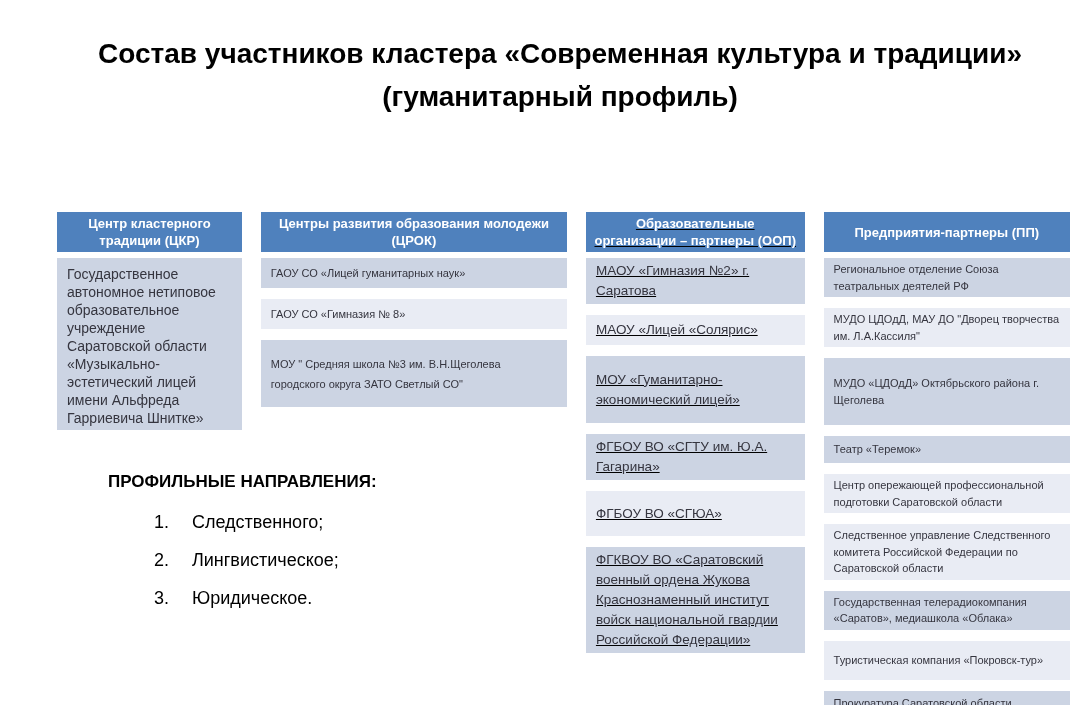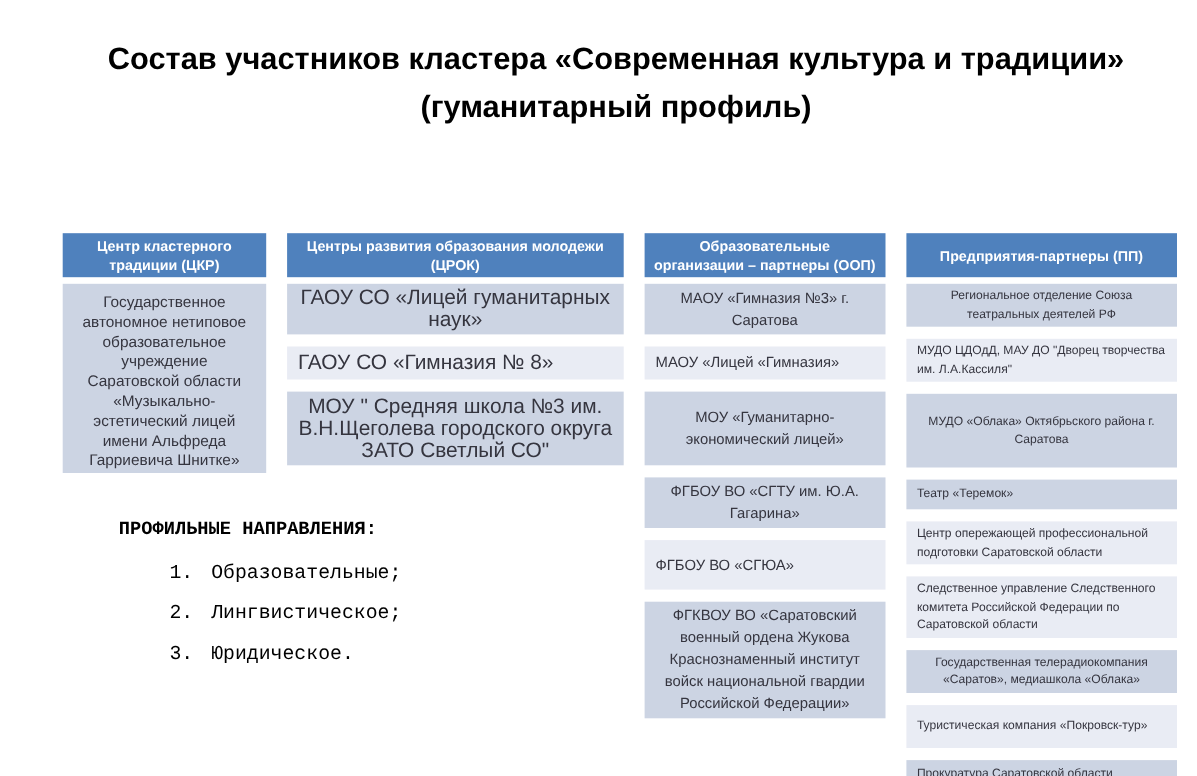--- a/index.html
+++ b/index.html
@@ -15,35 +15,35 @@
   body{font-family:"Liberation Sans","DejaVu Sans",sans-serif;}
   .slide{position:relative;width:1088px;height:705px;background:#ffffff;overflow:hidden;}
 
   .title{position:absolute;left:0;top:14px;width:100%;text-align:center;
          font-weight:bold;font-size:28px;line-height:39px;color:var(--title-text);}
 
   .cluster-table{position:absolute;left:33px;top:188px;width:1029px;display:flex;gap:3px;align-items:flex-start;}
   .col{display:flex;flex-direction:column;gap:3px;}
   .col-1{width:194px;}
   .col-2{width:316px;}
-  .col-3{width:228px;}
+  .col-3{width:228px;text-decoration:underline;}
   .col-4{width:256px;}
 
   .th{background:var(--header-bg);color:var(--header-text);font-weight:bold;font-size:13px;
       line-height:17px;min-height:40px;display:flex;align-items:center;justify-content:center;
       text-align:center;padding:2px 8px;margin-bottom:-1px;}
   .cell{display:flex;align-items:center;color:var(--cell-text);padding:3px 10px;}
-  .cell.dark{background:var(--band-dark);text-align:center;}
+  .cell.dark{background:var(--band-dark);}
   .cell.light{background:var(--band-light);}
   .col-1 .cell{font-size:14px;line-height:18px;align-items:flex-start;padding-top:7px;}
-  .col-2 .cell{font-size:19px;line-height:20px;}
+  .col-2 .cell{font-size:11px;line-height:20px;}
   .col-3 .cell{font-size:13.5px;line-height:20px;}
   .col-4 .cell{font-size:11px;line-height:16.5px;}
 
-  .profiles{position:absolute;left:88px;top:452px;font-family:Liberation Mono, monospace;}
+  .profiles{position:absolute;left:88px;top:452px;}
   .profiles-heading{font-weight:bold;font-size:17px;color:#000;}
   .profiles-list{margin-top:16px;margin-left:42px;font-size:18px;color:#000;}
   .profiles-item{display:flex;margin-bottom:9px;}
   .profiles-item .num{width:30px;}
 </style>
 </head>
 <body>
 
 <div class="slide">
 
@@ -61,50 +61,50 @@
 
     <div class="col col-2">
       <div class="th">Центры развития образования молодежи (ЦРОК)</div>
       <div class="cell dark" style="min-height:30px">ГАОУ СО «Лицей гуманитарных наук»</div>
       <div class="cell light" style="min-height:30px">ГАОУ СО «Гимназия № 8»</div>
       <div class="cell dark" style="min-height:67px">МОУ " Средняя школа №3 им. В.Н.Щеголева городского округа ЗАТО Светлый СО"</div>
     </div>
 
     <div class="col col-3">
       <div class="th">Образовательные организации – партнеры (ООП)</div>
-      <div class="cell dark" style="min-height:30px">МАОУ «Гимназия №3» г. Саратова</div>
-      <div class="cell light" style="min-height:30px">МАОУ «Лицей «Гимназия»</div>
+      <div class="cell dark" style="min-height:30px">МАОУ «Гимназия №2» г. Саратова</div>
+      <div class="cell light" style="min-height:30px">МАОУ «Лицей «Солярис»</div>
       <div class="cell dark" style="min-height:67px">МОУ «Гуманитарно-экономический лицей»</div>
       <div class="cell dark" style="min-height:27px">ФГБОУ ВО «СГТУ им. Ю.А. Гагарина»</div>
       <div class="cell light" style="min-height:45px">ФГБОУ ВО «СГЮА»</div>
       <div class="cell dark" style="min-height:79px">ФГКВОУ ВО «Саратовский военный ордена Жукова Краснознаменный институт войск национальной гвардии Российской Федерации»</div>
     </div>
 
     <div class="col col-4">
       <div class="th">Предприятия-партнеры (ПП)</div>
       <div class="cell dark" style="min-height:32px">Региональное отделение Союза театральных деятелей РФ</div>
       <div class="cell light" style="min-height:30px">МУДО ЦДОдД, МАУ ДО "Дворец творчества им. Л.А.Кассиля"</div>
-      <div class="cell dark" style="min-height:67px">МУДО «Облака» Октябрьского района г. Саратова</div>
+      <div class="cell dark" style="min-height:67px">МУДО «ЦДОдД» Октябрьского района г. Щеголева</div>
       <div class="cell dark" style="min-height:27px">Театр «Теремок»</div>
       <div class="cell light" style="min-height:34px">Центр опережающей профессиональной подготовки Саратовской области</div>
       <div class="cell light" style="min-height:45px">Следственное управление Следственного комитета Российской Федерации по Саратовской области</div>
       <div class="cell dark" style="min-height:37px">Государственная телерадиокомпания «Саратов», медиашкола «Облака»</div>
       <div class="cell light" style="min-height:39px">Туристическая компания «Покровск-тур»</div>
       <div class="cell dark" style="min-height:26px">Прокуратура Саратовской области</div>
       <div class="cell light" style="min-height:43px">Главное управление Федеральной службы судебных приставов по Саратовской области</div>
     </div>
 
   </div>
 
   <div class="profiles">
     <div class="profiles-heading">ПРОФИЛЬНЫЕ НАПРАВЛЕНИЯ:</div>
     <div class="profiles-list">
       <div class="profiles-item">
         <span class="num">1.</span>
-        <span>Образовательные;</span>
+        <span>Следственного;</span>
       </div>
       <div class="profiles-item">
         <span class="num">2.</span>
         <span>Лингвистическое;</span>
       </div>
       <div class="profiles-item">
         <span class="num">3.</span>
         <span>Юридическое.</span>
       </div>
     </div>

